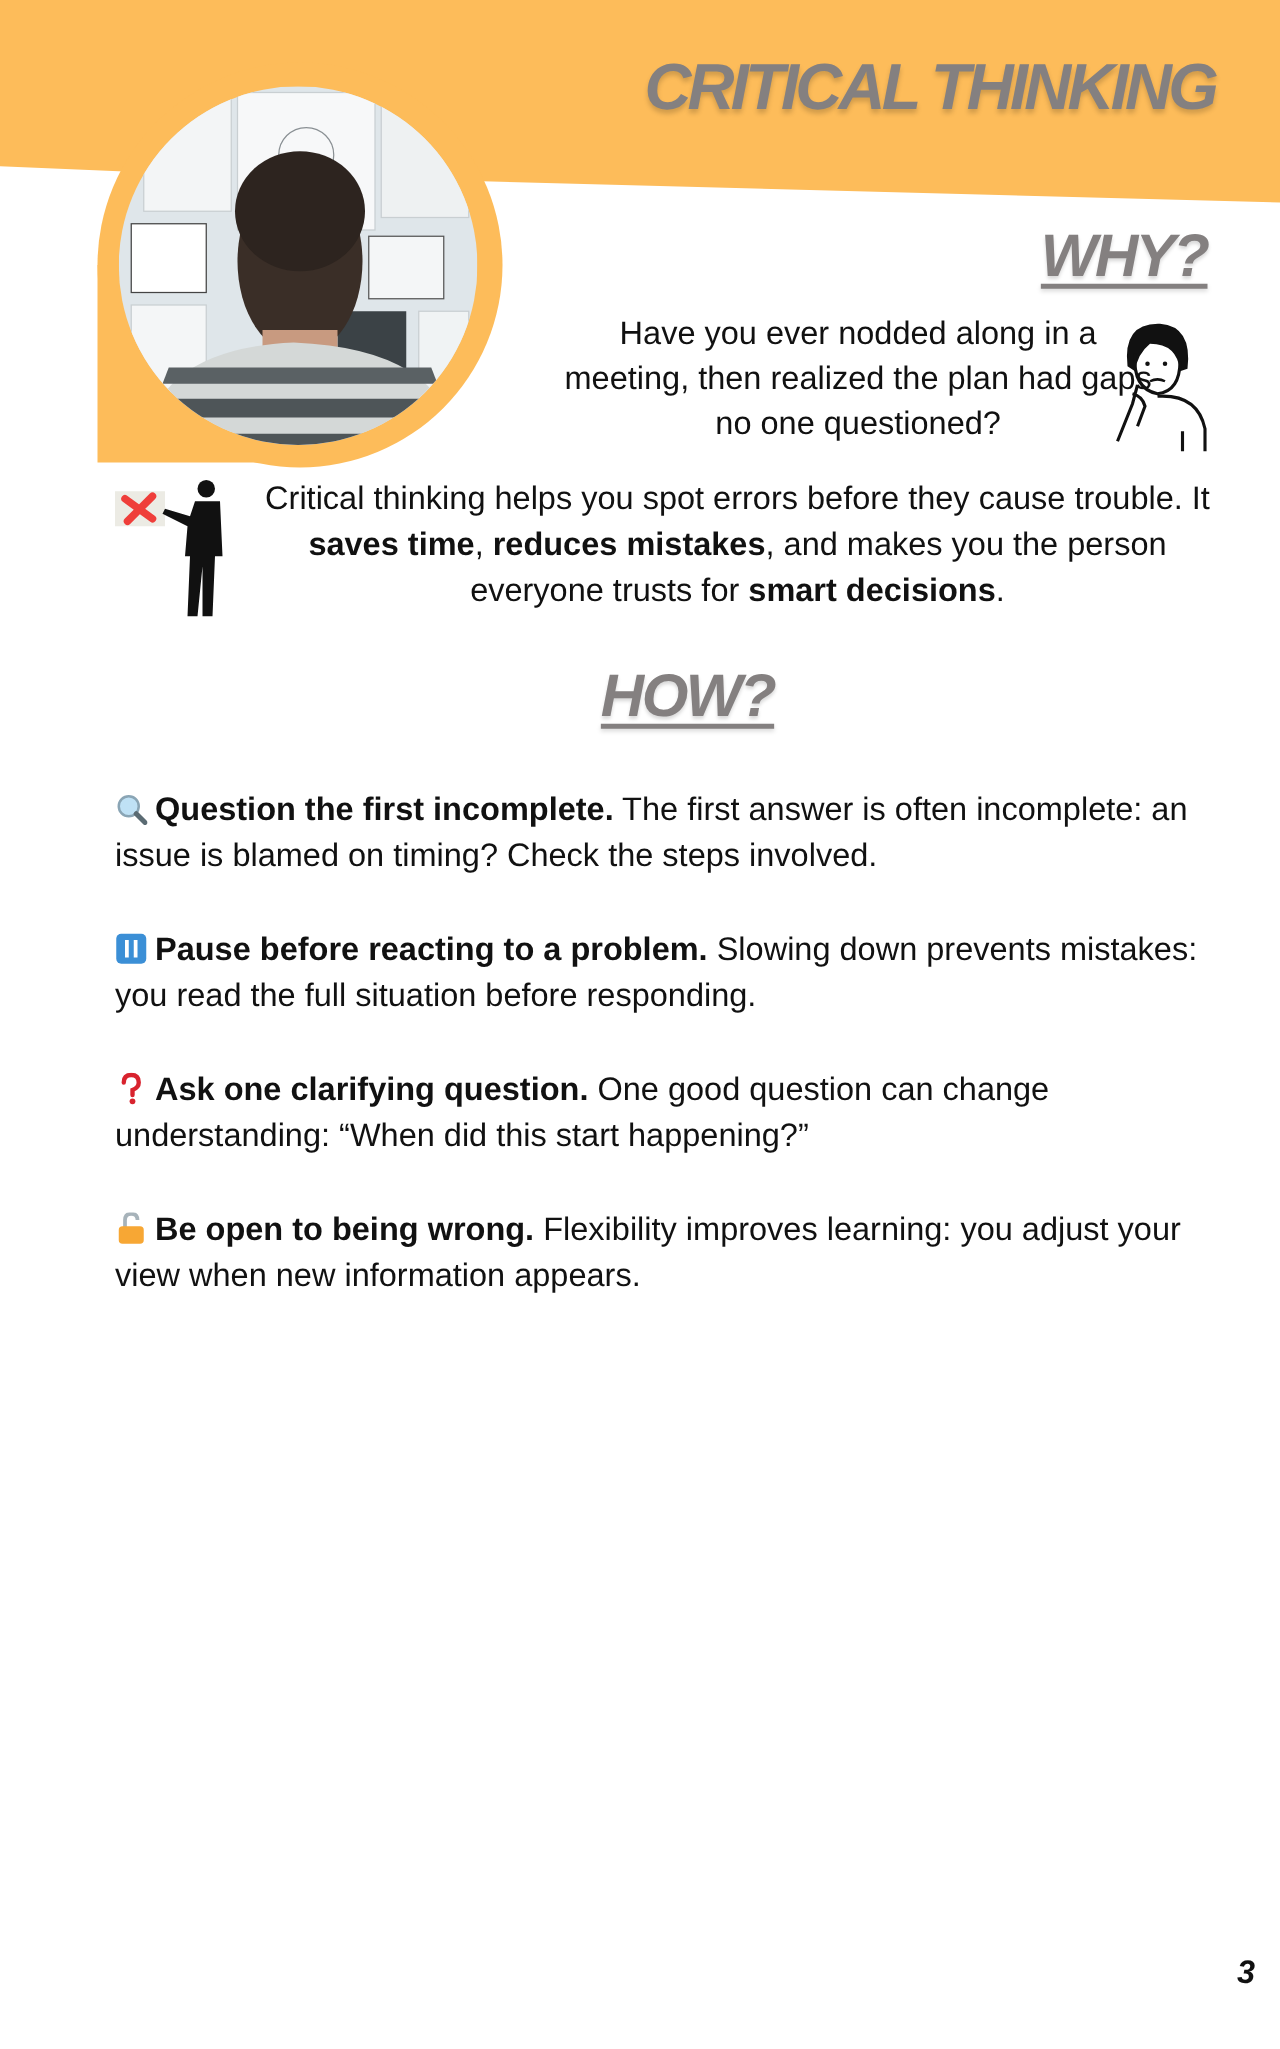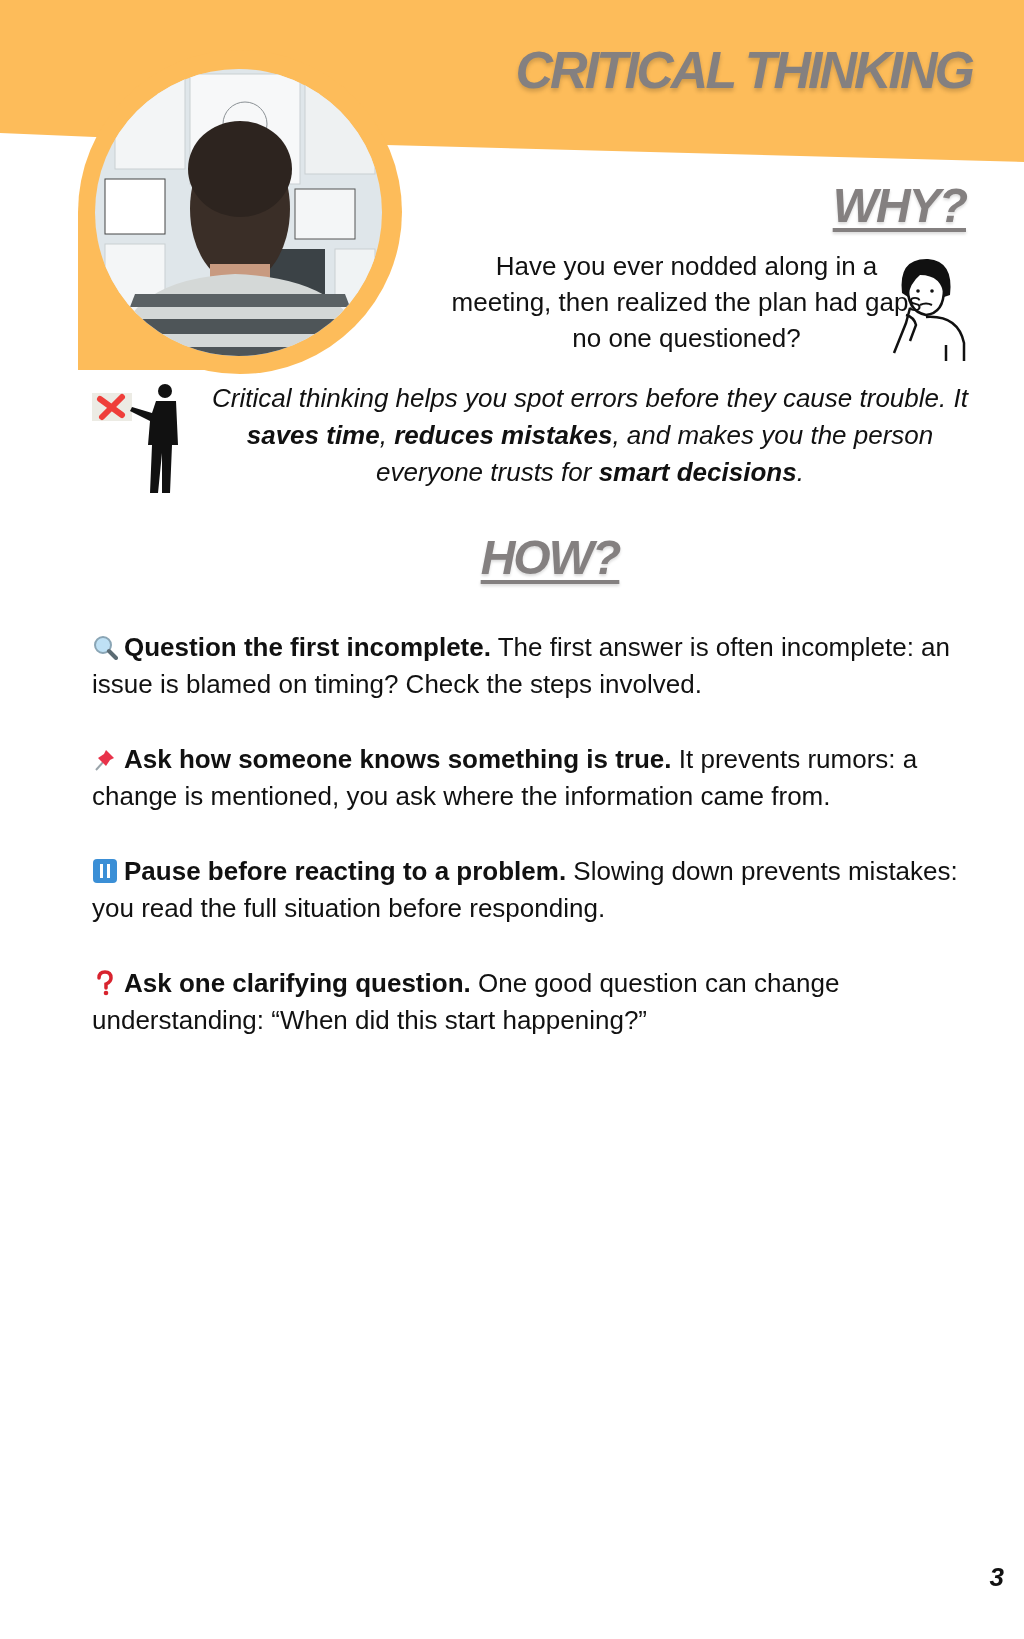--- a/index.html
+++ b/index.html
@@ -11,21 +11,21 @@
            letter-spacing:-3px; text-shadow:0 3px 4px rgba(0,0,0,0.18); white-space:nowrap; }
   .section-heading { font-size:48px; font-weight:bold; font-style:italic; color:#848080;
            letter-spacing:-2px; text-decoration:underline; text-decoration-thickness:4px;
            text-underline-offset:6px; text-shadow:0 2px 3px rgba(0,0,0,0.15); }
   #why-heading { right:58px; top:178px; }
   #how-heading { left:0; width:1100px; text-align:center; top:530px; }
   #photo { left:95px; top:69px; width:287px; height:287px; border-radius:50%; overflow:hidden; }
   #why-question { left:400px; top:248px; width:485px; text-align:center; font-size:26px; line-height:36px; color:#111;margin-left:44px; }
   #thinker { left:880px; top:253px; width:90px; height:110px; }
   #presenter { left:90px; top:383px; width:100px; height:115px; }
-  #why-body { left:195px; top:380px; width:790px; text-align:center; font-size:26px; line-height:37px; color:#111;font-style:italic; }
+  #why-body { left:195px; top:380px; width:790px; text-align:center; font-size:26px; line-height:37px; color:#111; }
   #how-list { left:92px; top:629px; width:900px; }
   .tip { font-size:26px; line-height:37px; color:#111; margin-bottom:38px; }
   .tip b { font-weight:bold; }
   .tip-icon { display:inline-block; width:26px; height:26px; vertical-align:-4px; margin-right:6px; }
   #page-number { right:20px; bottom:46px; font-size:26px; font-weight:bold; font-style:italic; color:#111; }
 </style>
 </head>
 <body>
 
 <svg id="bg-band" class="abs" viewBox="0 0 1024 380">
@@ -88,32 +88,32 @@
 
 <div id="how-list" class="abs">
   <div class="tip">
     <span class="tip-icon"><svg viewBox="0 0 26 26" width="26" height="26">
           <circle cx="11" cy="11" r="8" fill="#bfe1f5" stroke="#8aa5b5" stroke-width="2"></circle>
           <line x1="17" y1="17" x2="24" y2="24" stroke="#5b6b73" stroke-width="4" stroke-linecap="round"></line>
         </svg></span><b>Question the first incomplete.</b><span> The first answer is often incomplete: an issue is blamed on timing? Check the steps involved.</span>
   </div>
   <div class="tip">
     <span class="tip-icon"><svg viewBox="0 0 26 26" width="26" height="26">
-          <line x1="4" y1="24" x2="13" y2="14" stroke="#9aa4aa" stroke-width="2"></line>
-          <path d="M14,4 L22,12 L18,14 L14,20 L6,12 L12,8 Z" fill="#e8334a"></path>
-        </svg></span><b>Ask how someone knows something is true.</b><span> It prevents rumors: a change is mentioned, you ask where the information came from.</span>
-  </div>
-  <div class="tip">
-    <span class="tip-icon"><svg viewBox="0 0 26 26" width="26" height="26">
           <rect x="1" y="1" width="24" height="24" rx="4" fill="#3b8fd6"></rect>
           <rect x="8" y="6" width="3" height="14" fill="#fff"></rect>
           <rect x="15" y="6" width="3" height="14" fill="#fff"></rect>
         </svg></span><b>Pause before reacting to a problem.</b><span> Slowing down prevents mistakes: you read the full situation before responding.</span>
   </div>
   <div class="tip">
     <span class="tip-icon"><svg viewBox="0 0 26 26" width="26" height="26">
           <path d="M7,8 Q7,2 13,2 Q19,2 19,8 Q19,12 14,14 L14,18" fill="none" stroke="#d8232e" stroke-width="3.5" stroke-linecap="round"></path>
           <circle cx="14" cy="23" r="2.3" fill="#d8232e"></circle>
         </svg></span><b>Ask one clarifying question.</b><span> One good question can change understanding: “When did this start happening?”</span>
   </div>
+  <div class="tip">
+    <span class="tip-icon"><svg viewBox="0 0 26 26" width="26" height="26">
+          <path d="M8,12 L8,6 Q8,1 13,1 Q18,1 18,6" fill="none" stroke="#a7b3ba" stroke-width="3"></path>
+          <rect x="3" y="11" width="20" height="14" rx="3" fill="#f7a734"></rect>
+        </svg></span><b>Be open to being wrong.</b><span> Flexibility improves learning: you adjust your view when new information appears.</span>
+  </div>
 </div>
 
 <div id="page-number" class="abs">3</div>
 
 </body></html>

